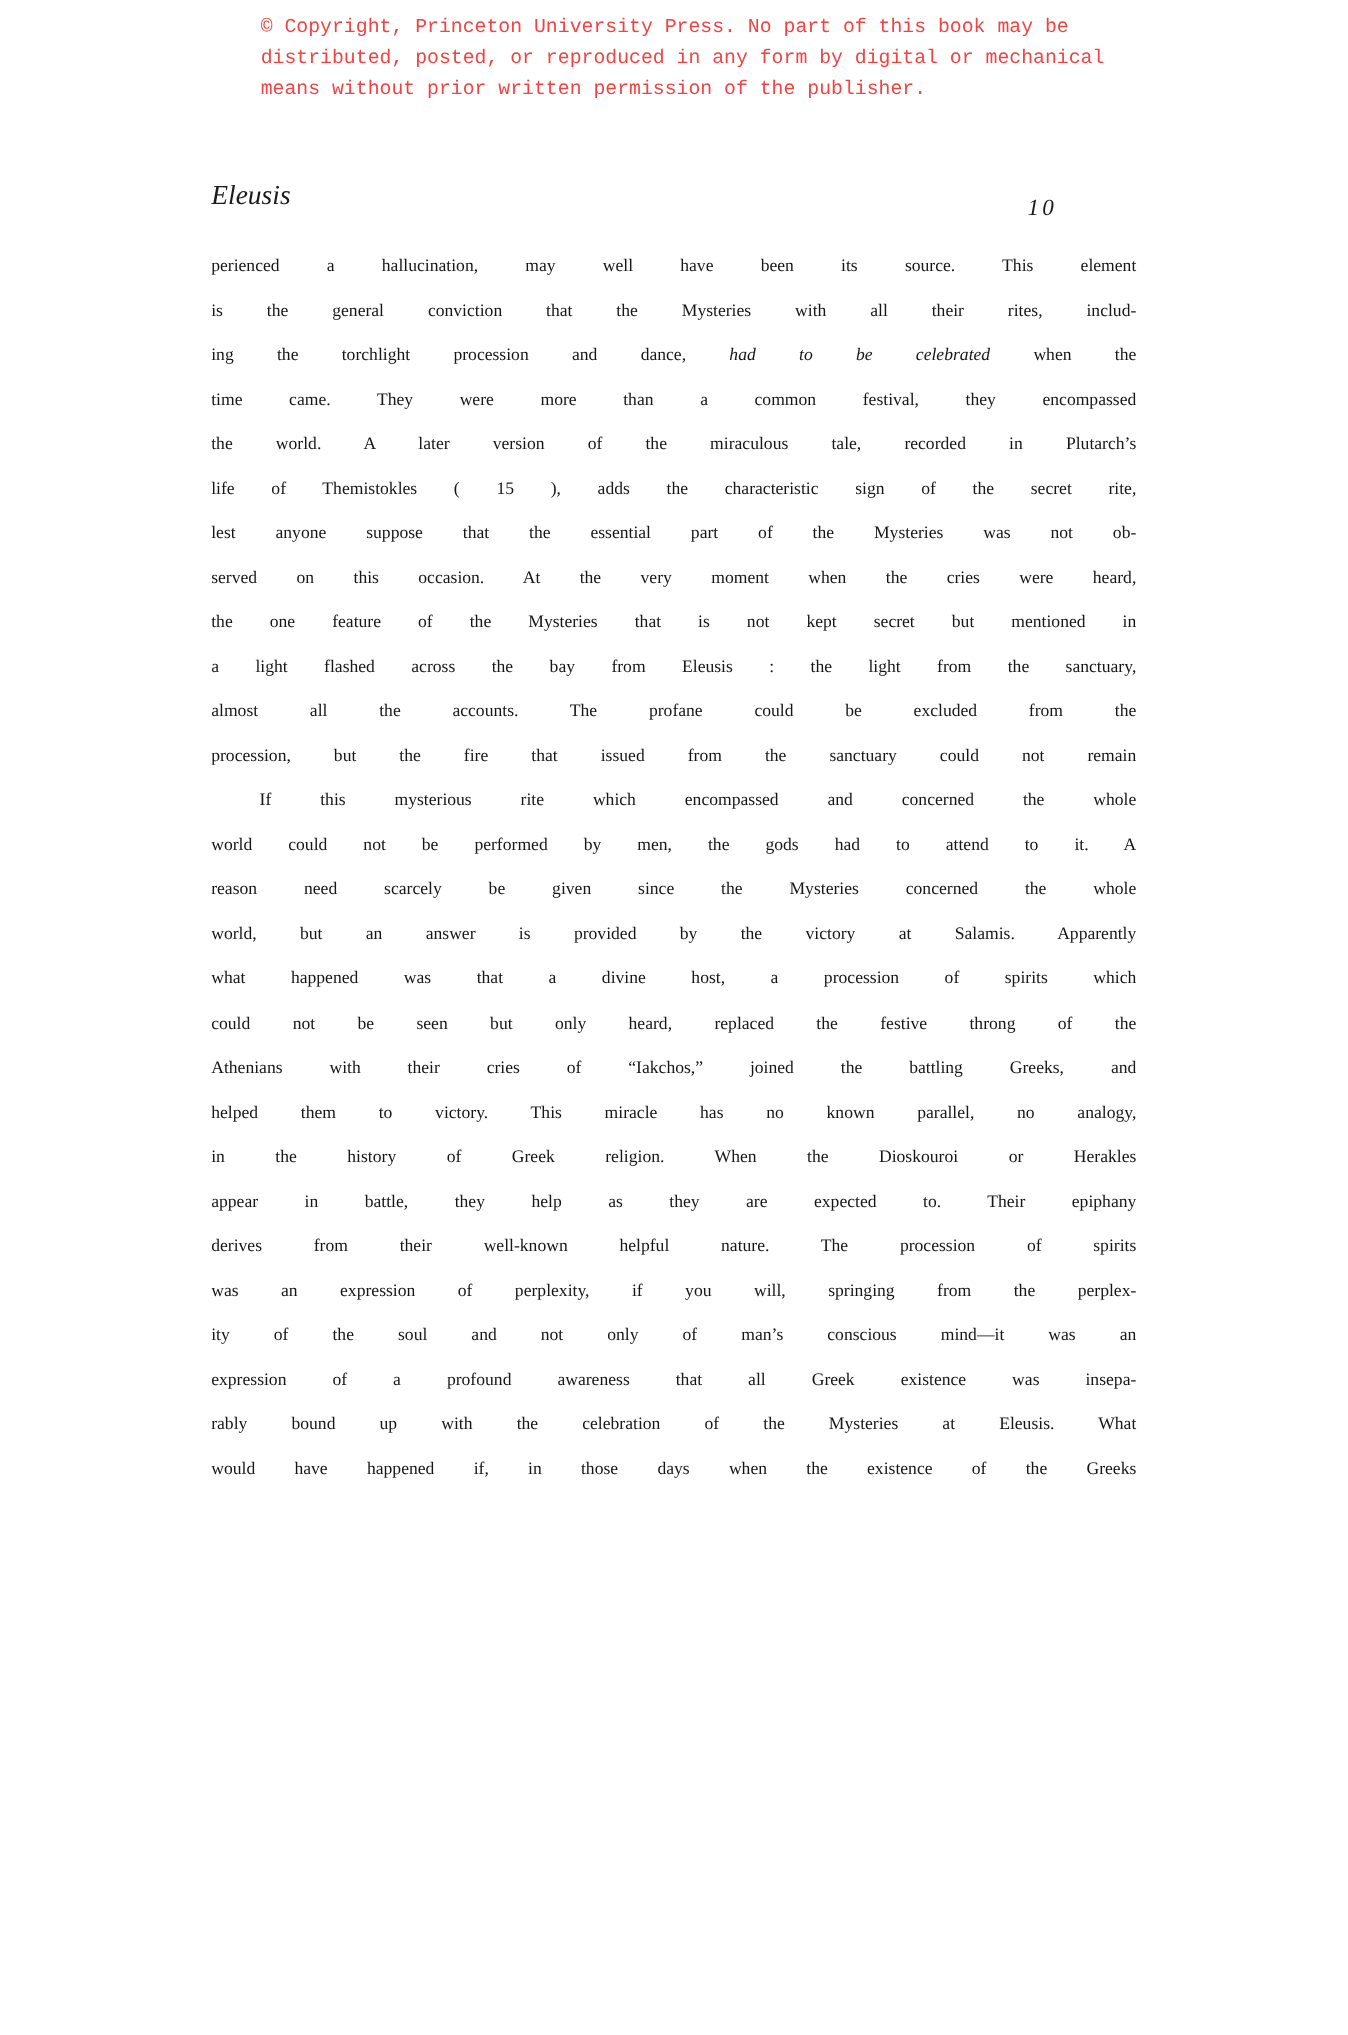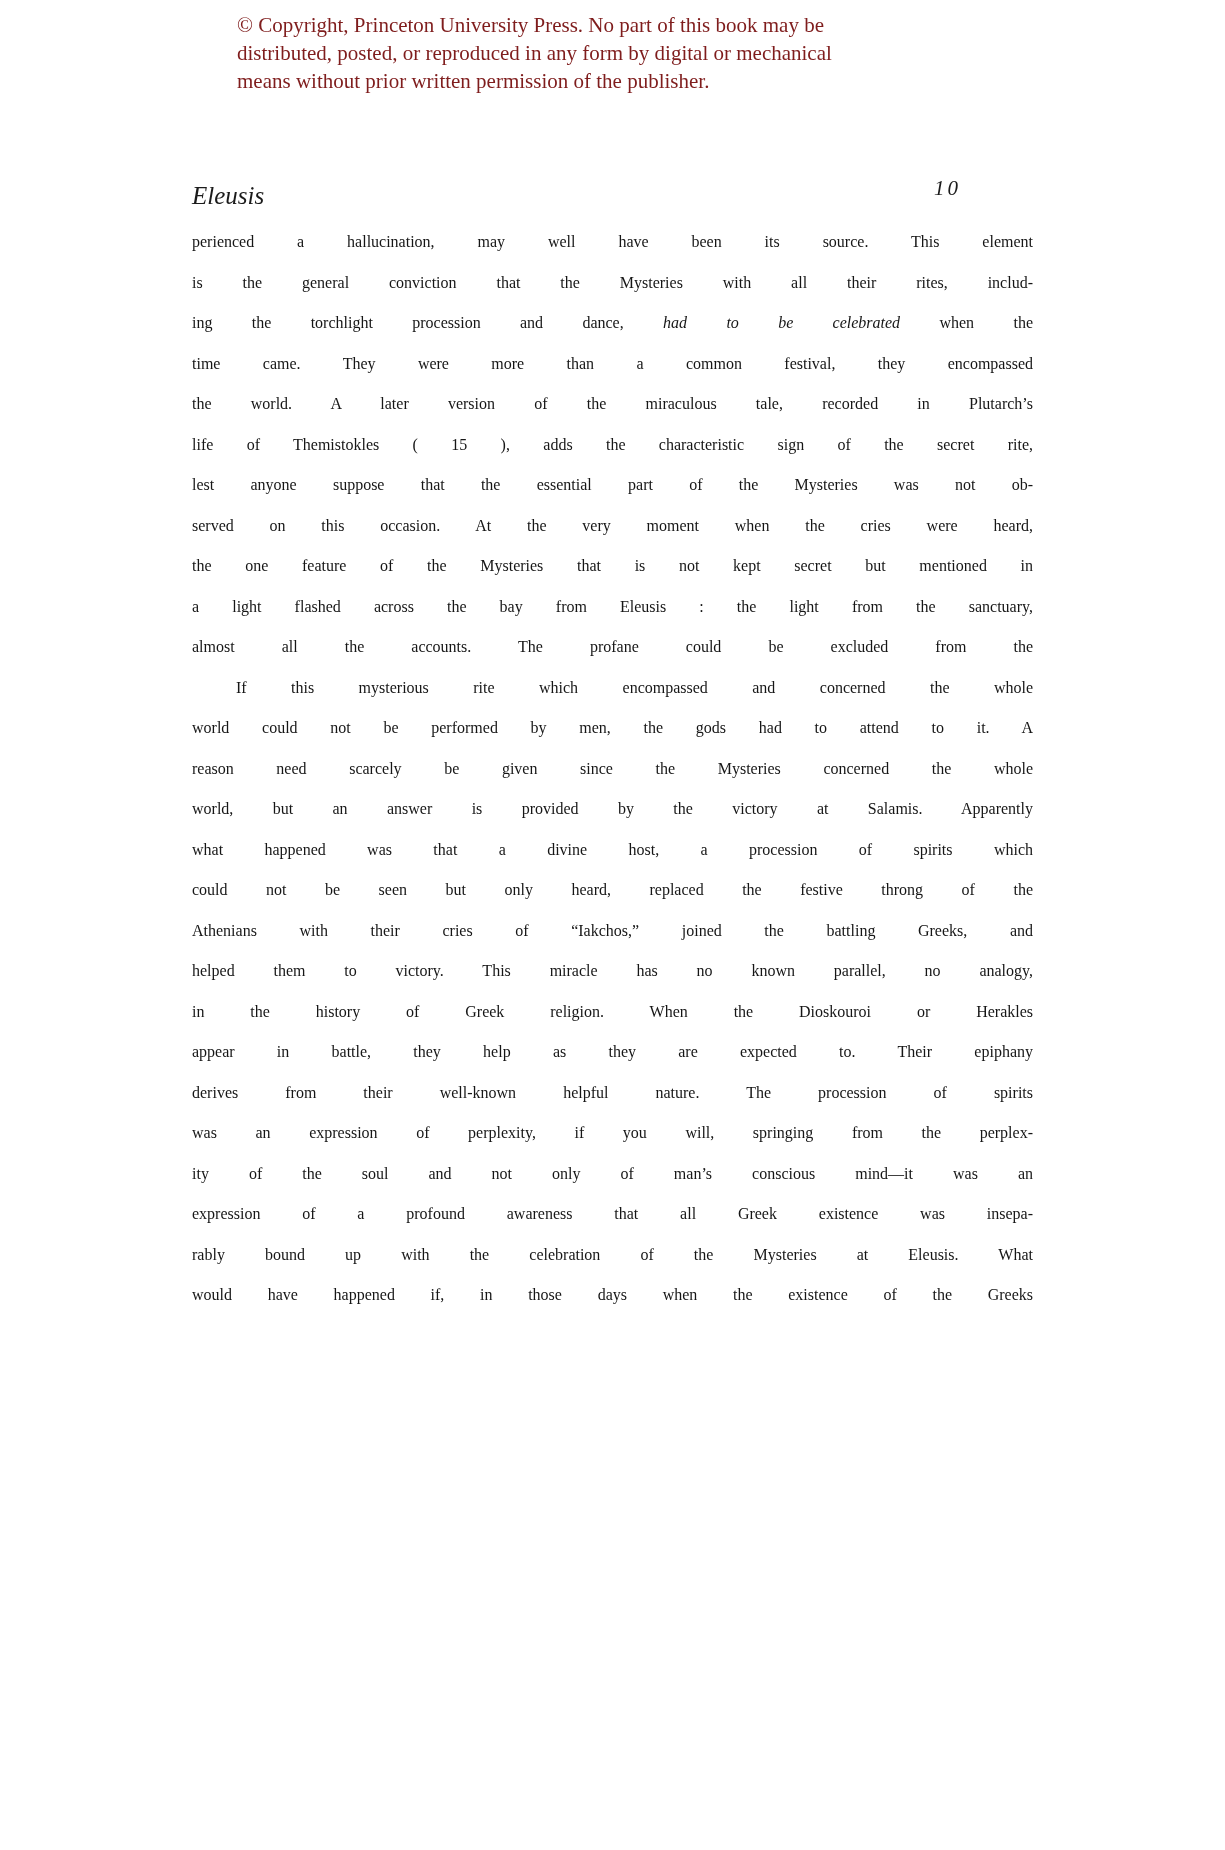--- a/index.html
+++ b/index.html
@@ -9,30 +9,30 @@
     height: 1850px;
     background: #ffffff;
     font-family: "Liberation Serif", serif;
     color: #191919;
     overflow: hidden;
   }
   .copyright {
     position: absolute;
     left: 237px;
     top: 11px;
-    font-family: Liberation Serif, serif;
-    font-size: 21px;
+    font-family: Liberation Mono, monospace;
+    font-size: 18px;
     line-height: 28px;
-    color: #7f1d1d;
+    color: #ef4444;
   }
   .copyright .c-line { white-space: nowrap; }
   .running-head-title {
     position: absolute;
     left: 192px;
-    top: 182px;
+    top: 164px;
     font-style: italic;
     font-size: 25px;
     color: #1b1b1b;
   }
   .running-head-page {
     position: absolute;
     left: 934px;
     top: 176px;
     font-style: italic;
     font-size: 21px;
@@ -88,20 +88,21 @@
         <div class="line"><span>is the general conviction that the Mysteries with all their rites, includ-</span></div>
         <div class="line"><span>ing the torchlight procession and dance, </span><em>had to be celebrated</em><span> when the</span></div>
         <div class="line"><span>time came. They were more than a common festival, they encompassed</span></div>
         <div class="line"><span>the world. A later version of the miraculous tale, recorded in Plutarch’s</span></div>
         <div class="line"><span>life of Themistokles ( 15 ), adds the characteristic sign of the secret rite,</span></div>
         <div class="line"><span>lest anyone suppose that the essential part of the Mysteries was not ob-</span></div>
         <div class="line"><span>served on this occasion. At the very moment when the cries were heard,</span></div>
         <div class="line"><span>the one feature of the Mysteries that is not kept secret but mentioned in</span></div>
         <div class="line"><span>a light flashed across the bay from Eleusis : the light from the sanctuary,</span></div>
         <div class="line"><span>almost all the accounts. The profane could be excluded from the</span></div>
+        <div class="line"><span>procession, but the fire that issued from the sanctuary could not remain</span></div>
       </div>
       <div class="paragraph">
         <div class="line indent"><span>If this mysterious rite which encompassed and concerned the whole</span></div>
         <div class="line"><span>world could not be performed by men, the gods had to attend to it. A</span></div>
         <div class="line"><span>reason need scarcely be given since the Mysteries concerned the whole</span></div>
         <div class="line"><span>world, but an answer is provided by the victory at Salamis. Apparently</span></div>
         <div class="line"><span>what happened was that a divine host, a procession of spirits which</span></div>
         <div class="line"><span>could not be seen but only heard, replaced the festive throng of the</span></div>
         <div class="line"><span>Athenians with their cries of “Iakchos,” joined the battling Greeks, and</span></div>
         <div class="line"><span>helped them to victory. This miracle has no known parallel, no analogy,</span></div>

